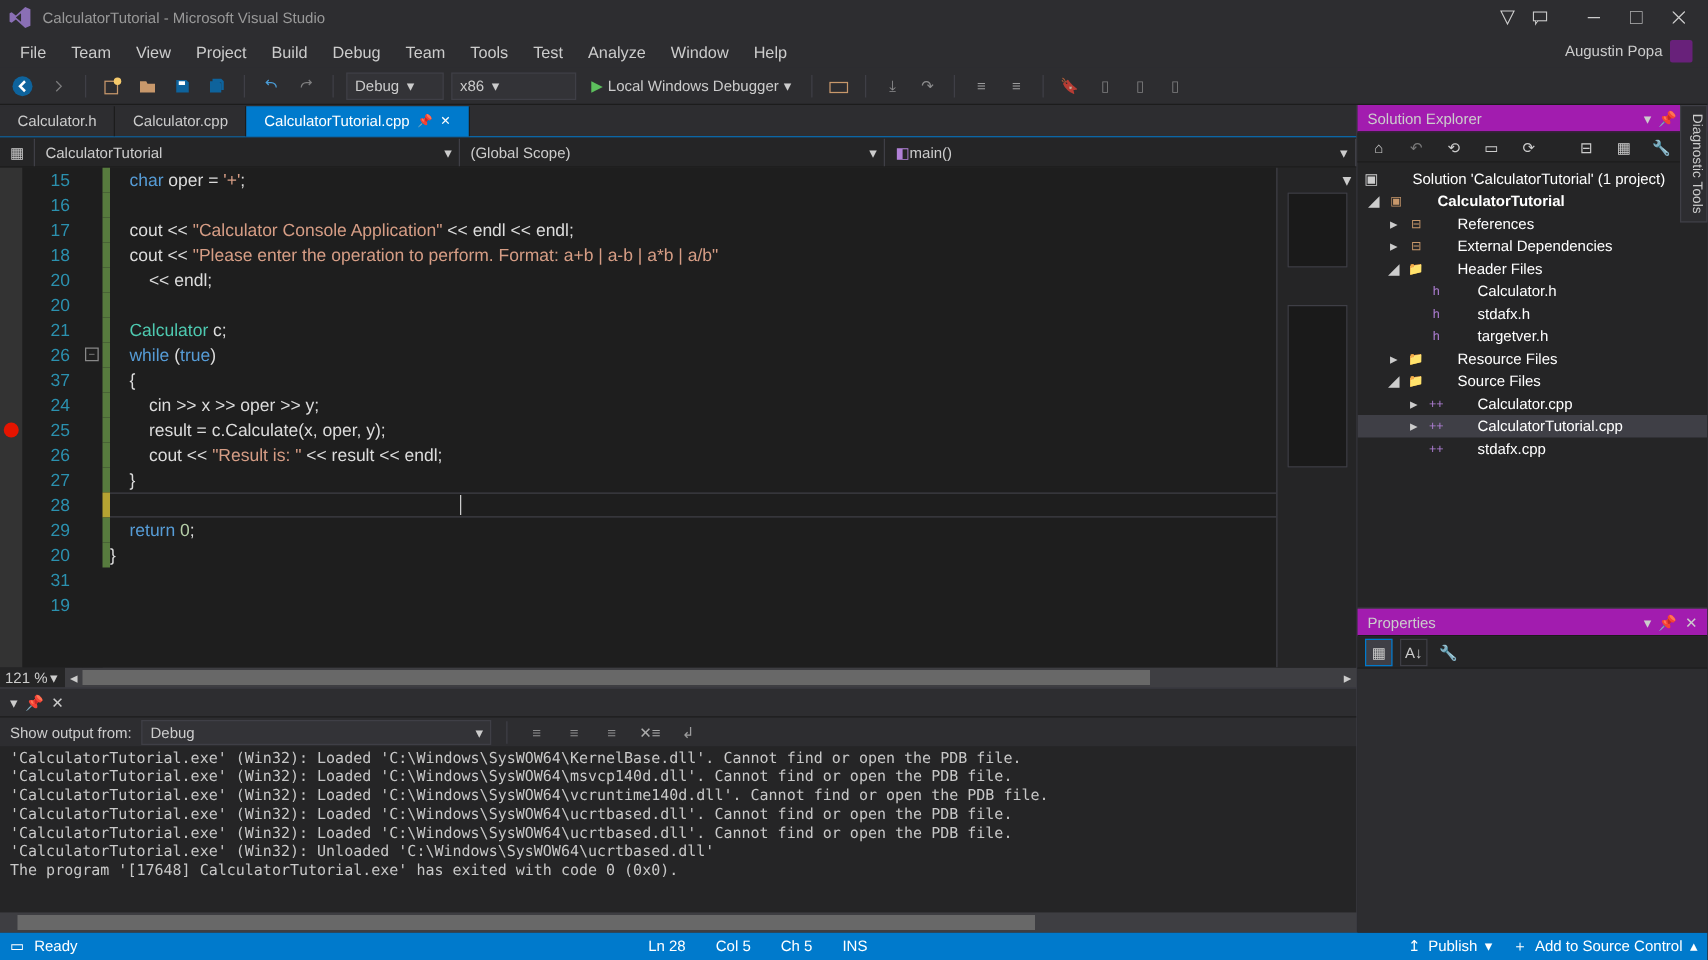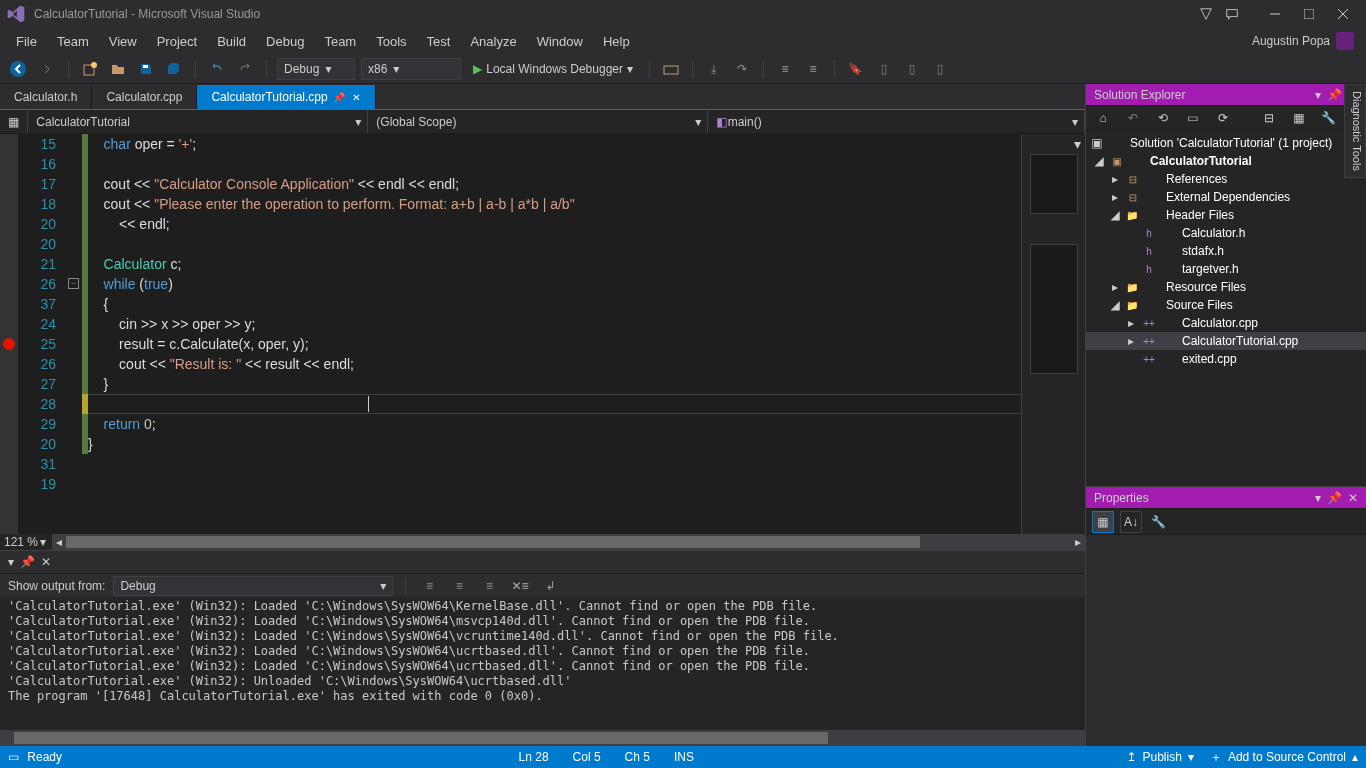--- a/index.html
+++ b/index.html
@@ -502,21 +502,21 @@
           <span class="tree-label">Calculator.cpp</span>
         </div>
         <div class="tree-row sel" style="padding-left: 38px;">
           <span class="tw">▸</span>
           <span class="ic" style="color: rgb(177, 128, 215); font-size: 10px;">++</span>
           <span class="tree-label">CalculatorTutorial.cpp</span>
         </div>
         <div class="tree-row" style="padding-left: 38px;">
           <span class="tw"></span>
           <span class="ic" style="color: rgb(177, 128, 215); font-size: 10px;">++</span>
-          <span class="tree-label">exited.cpp</span>
+          <span class="tree-label">stdafx.cpp</span>
         </div>
       </div>
 
     <div class="props">
       <div class="se-header">
         <span>Properties</span>
         <div class="ph-icons">
           <span>▾</span>
           <span>📌</span>
           <span>✕</span>

